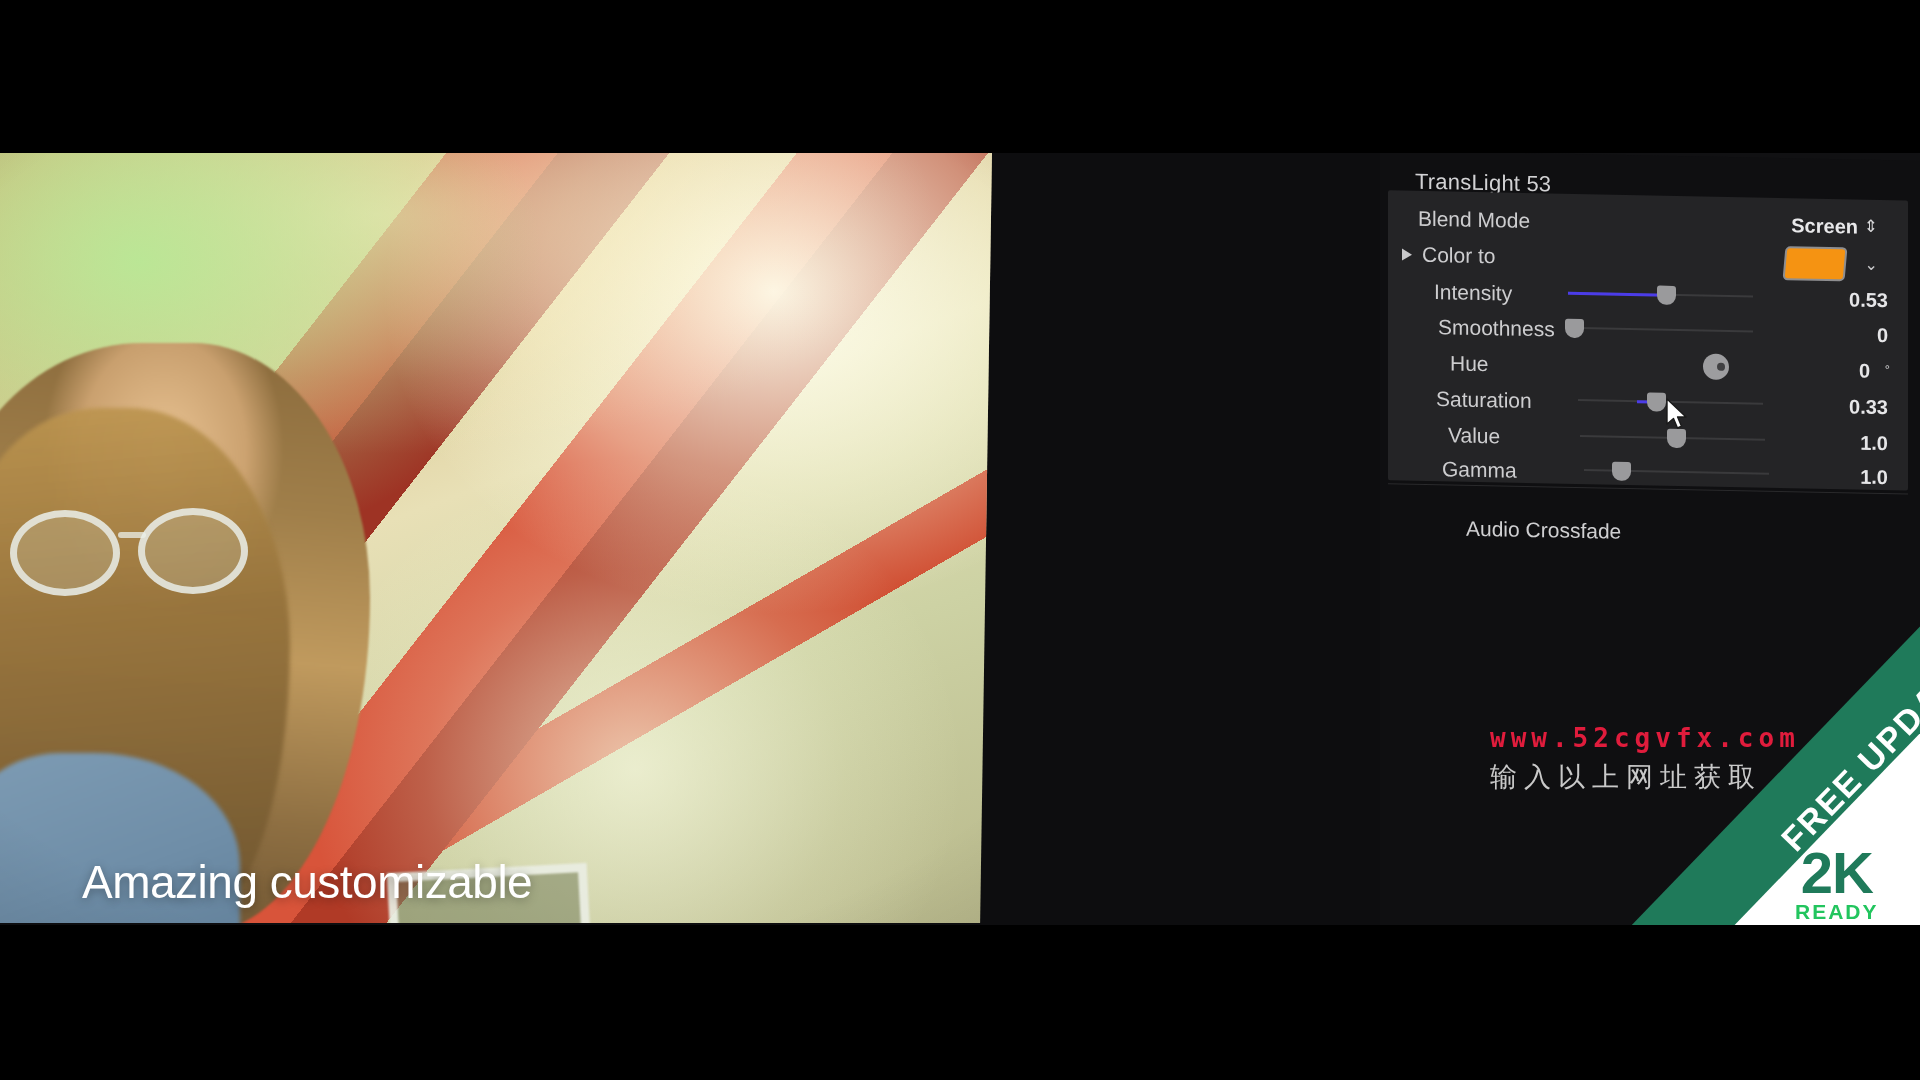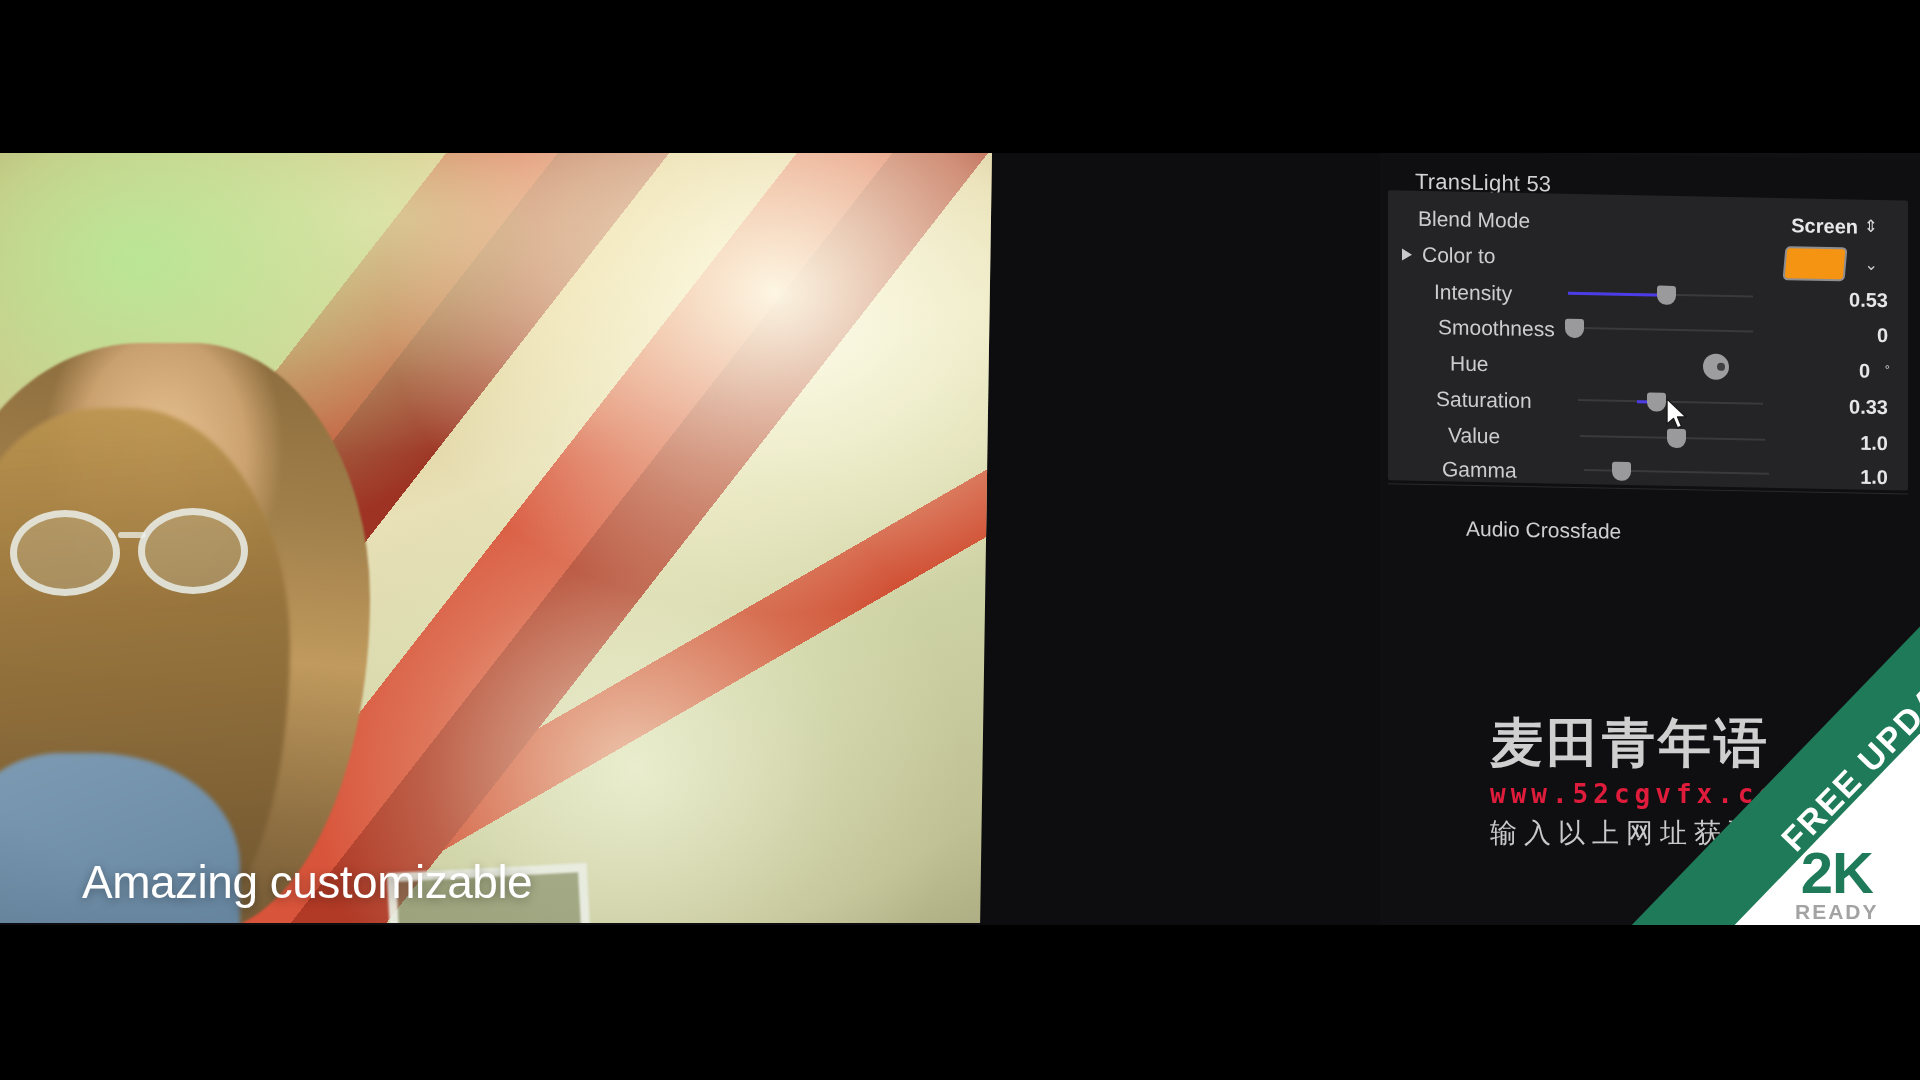--- a/index.html
+++ b/index.html
@@ -121,21 +121,21 @@
   .ribbon-band { position:absolute; left:-90px; top:160px; width:760px; height:74px;
     background:#1f7a5a; transform:rotate(-46deg); }
   .ribbon-band2 { position:absolute; left:-50px; top:236px; width:760px; height:150px;
     background:#ffffff; transform:rotate(-46deg); }
   .ribbon-text { position:absolute; left:-64px; top:178px; width:760px; height:40px;
     transform:rotate(-46deg); color:#ffffff; font-size:34px; font-weight:bold; letter-spacing:2px;
     text-align:center; line-height:40px; }
 
   .badge4k { position:absolute; left:1795px; top:845px; z-index:28; text-align:center; }
   .badge4k .num { font-size:58px; font-weight:bold; color:#1f7a5a; line-height:0.95; letter-spacing:-1px; }
-  .badge4k .ready { font-size:21px; font-weight:bold; color:#a3a3a3; letter-spacing:2px; }
+  .badge4k .ready { font-size:21px; font-weight:bold; color:#22c55e; letter-spacing:2px; }
 </style>
 </head>
 <body>
 
 <div id="stage">
 
   <div class="app-bg"></div>
   <div class="app-bg-left"></div>
 
   <div class="video-frame">
@@ -249,21 +249,20 @@
 
   </div>
 
   <div class="cursor">
     <svg width="26" height="34" viewBox="0 0 26 34">
       <path d="M2 1 L2 26 L8.5 20.5 L12.5 30 L16.5 28.2 L12.6 19 L21 19 Z" fill="#ffffff" stroke="#1a1a1a" stroke-width="1.4" stroke-linejoin="round"></path>
     </svg>
   </div>
 
   <div class="watermark">
-    <div class="wm-cn">麦田青年语</div>
     <div class="wm-url">www.52cgvfx.com</div>
     <div class="wm-cn2">输入以上网址获取</div>
   </div>
 
   <div class="ribbon">
     <div class="ribbon-band2"></div>
     <div class="ribbon-band"></div>
     <div class="ribbon-text">FREE UPDATES</div>
   </div>
 

